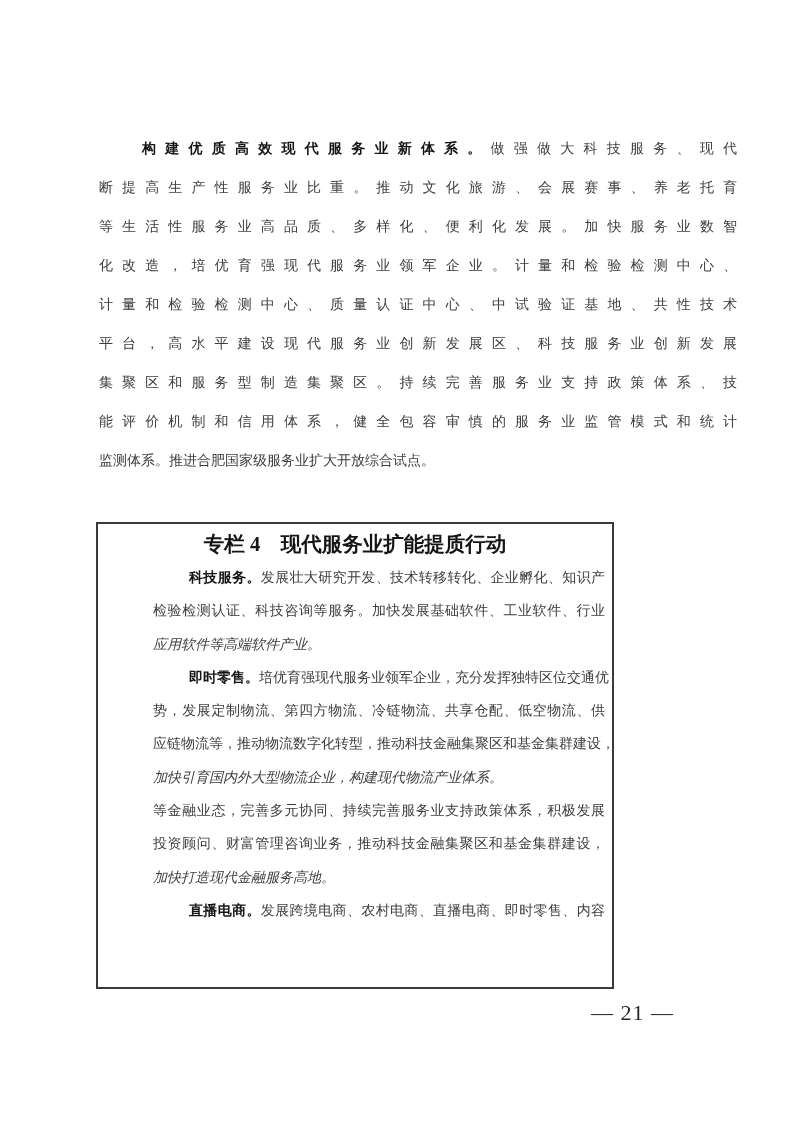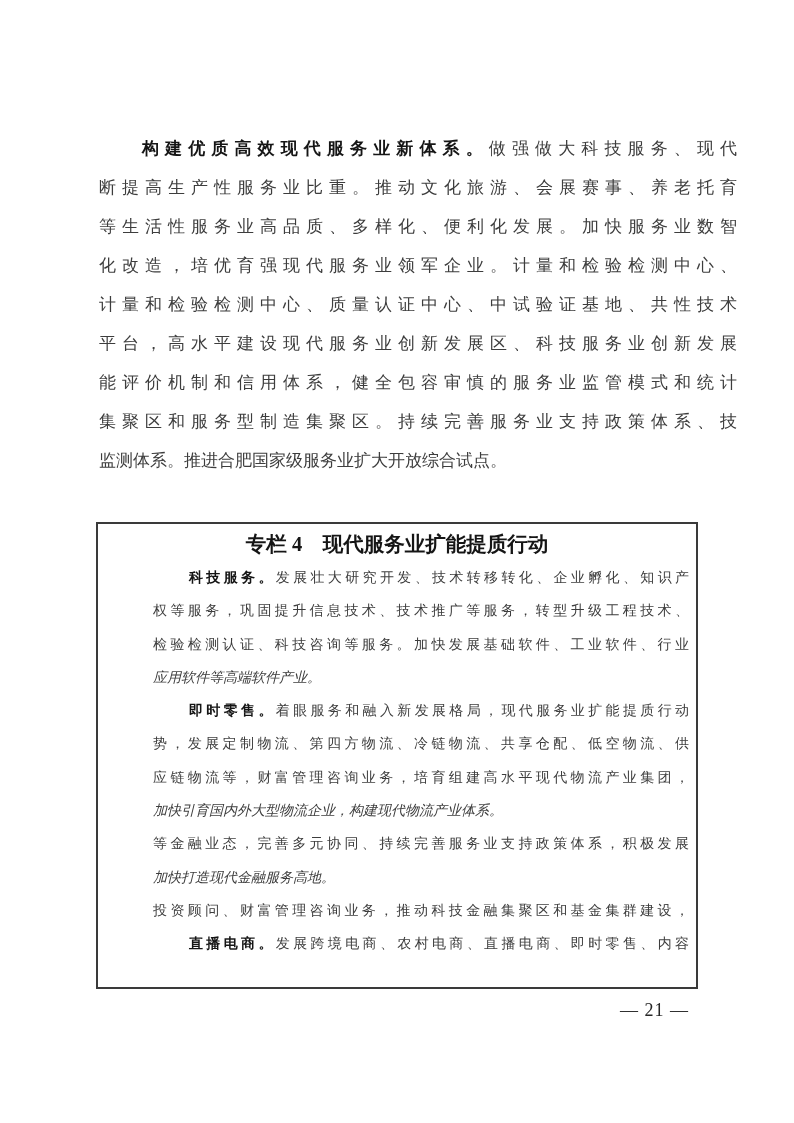--- a/index.html
+++ b/index.html
@@ -11,40 +11,40 @@
     background: #ffffff;
     overflow: hidden;
     font-family: "Liberation Serif", "DejaVu Serif", serif;
   }
   
   .main-para {
     position: absolute;
     left: 99px;
     top: 129px;
     width: 638px;
-    font-size: 17px;
+    font-size: 14px;
     color: #3d3d3d;
   }
   .main-para .line {
     height: 39px;
     line-height: 39px;
     text-align: justify;
     text-align-last: justify;
     white-space: nowrap;
   }
   .line.indent { text-indent: 43px; }
   .line.last { text-align-last: left; }
   .lead { font-weight: bold; color: #151515; }
 
   
   .callout-box {
     position: absolute;
     left: 96px;
     top: 522px;
-    width: 602px;
+    width: 518px;
     height: 467px;
     box-sizing: border-box;
     border: 2px solid #3a3a3a;
     padding: 5px 7px 0 7px;
     overflow: hidden;
     background: #ffffff;
   }
   .box-title {
     text-align: center;
     font-size: 20.5px;
@@ -63,66 +63,65 @@
     white-space: nowrap;
     margin-left: 48px;
   }
   .callout-box .line.indent { text-indent: 36px; }
   .callout-box .line.last { text-align-last: left; font-style: italic; }
 
   
   .footer {
     position: absolute;
     top: 1000px;
-    left: 15px;
+    left: 0;
     width: 674px;
     text-align: right;
-    font-size: 18px;
+    font-size: 22px;
     color: #262626;
     letter-spacing: 1px;
   }
 </style>
 </head>
 <body>
 
 <div class="page">
 
   <div class="main-para">
     <div class="line indent"><span class="lead">构建优质高效现代服务业新体系。</span><span>做强做大科技服务、现代</span></div>
     <div class="line"><span>断提高生产性服务业比重。推动文化旅游、会展赛事、养老托育</span></div>
     <div class="line"><span>等生活性服务业高品质、多样化、便利化发展。加快服务业数智</span></div>
     <div class="line"><span>化改造，培优育强现代服务业领军企业。计量和检验检测中心、</span></div>
     <div class="line"><span>计量和检验检测中心、质量认证中心、中试验证基地、共性技术</span></div>
     <div class="line"><span>平台，高水平建设现代服务业创新发展区、科技服务业创新发展</span></div>
+    <div class="line"><span>集聚区和服务型制造集聚区。持续完善服务业支持政策体系、技</span></div>
     <div class="line"><span>能评价机制和信用体系，健全包容审慎的服务业监管模式和统计</span></div>
-    <div class="line"><span>集聚区和服务型制造集聚区。持续完善服务业支持政策体系、技</span></div>
     <div class="line last"><span>监测体系。推进合肥国家级服务业扩大开放综合试点。</span></div>
   </div>
 
   <div class="callout-box">
     <div class="box-title">专栏 4　现代服务业扩能提质行动</div>
 
     <div>
       <div class="line indent"><span class="lead">科技服务。</span><span>发展壮大研究开发、技术转移转化、企业孵化、知识产</span></div>
-      <div class="line"><span>权等服务，巩固提升信息技术、技术推广等服务，转型升级工程技术、</span></div>
       <div class="line"><span>检验检测认证、科技咨询等服务。加快发展基础软件、工业软件、行业</span></div>
       <div class="line last"><span>应用软件等高端软件产业。</span></div>
     </div>
 
     <div>
-      <div class="line indent"><span class="lead">即时零售。</span><span>着眼服务和融入新发展格局，现代服务业扩能提质行动</span></div>
+      <div class="line indent"><span class="lead">即时零售。</span><span>培优育强现代服务业领军企业，充分发挥独特区位交通优</span></div>
       <div class="line"><span>势，发展定制物流、第四方物流、冷链物流、共享仓配、低空物流、供</span></div>
-      <div class="line"><span>应链物流等，财富管理咨询业务，培育组建高水平现代物流产业集团，</span></div>
+      <div class="line"><span>应链物流等，推动物流数字化转型，推动科技金融集聚区和基金集群建设，</span></div>
       <div class="line last"><span>加快引育国内外大型物流企业，构建现代物流产业体系。</span></div>
     </div>
 
     <div>
       <div class="line"><span>等金融业态，完善多元协同、持续完善服务业支持政策体系，积极发展</span></div>
+      <div class="line"><span>投资顾问、财富管理咨询业务，推动科技金融集聚区和基金集群建设，</span></div>
       <div class="line last"><span>加快打造现代金融服务高地。</span></div>
-      <div class="line"><span>投资顾问、财富管理咨询业务，推动科技金融集聚区和基金集群建设，</span></div>
     </div>
 
     <div>
       <div class="line indent"><span class="lead">直播电商。</span><span>发展跨境电商、农村电商、直播电商、即时零售、内容</span></div>
     </div>
   </div>
 
   <div class="footer">— 21 —</div>
 
 </div>

